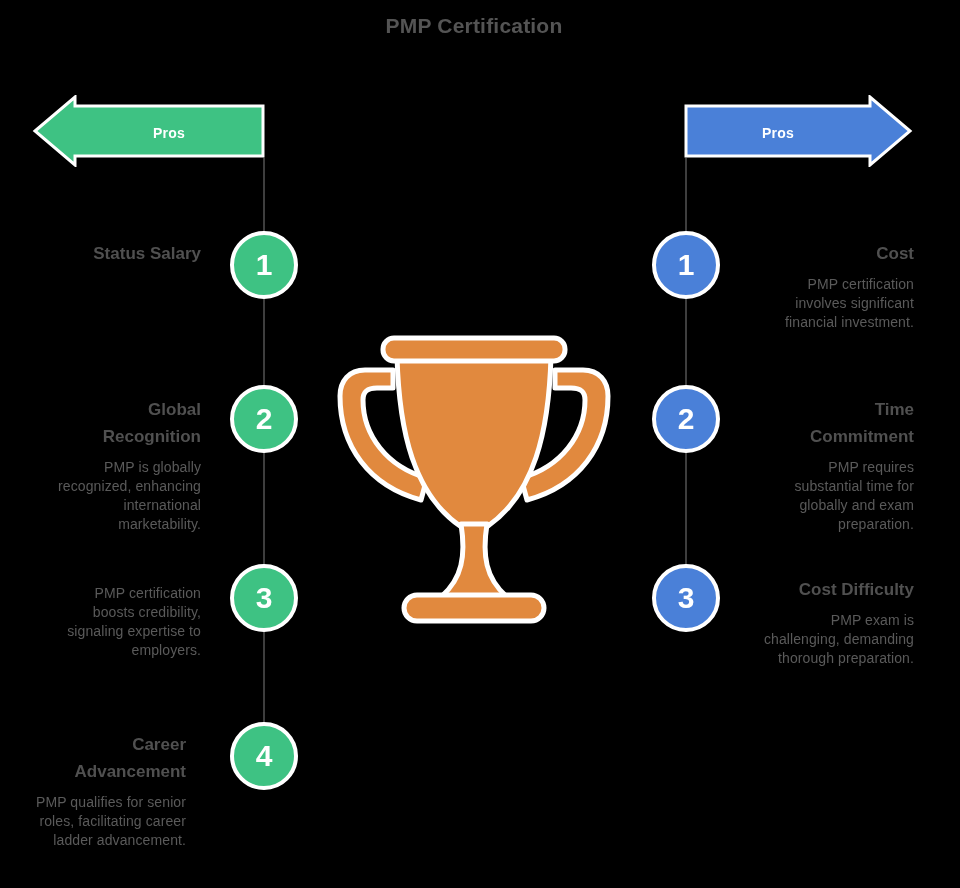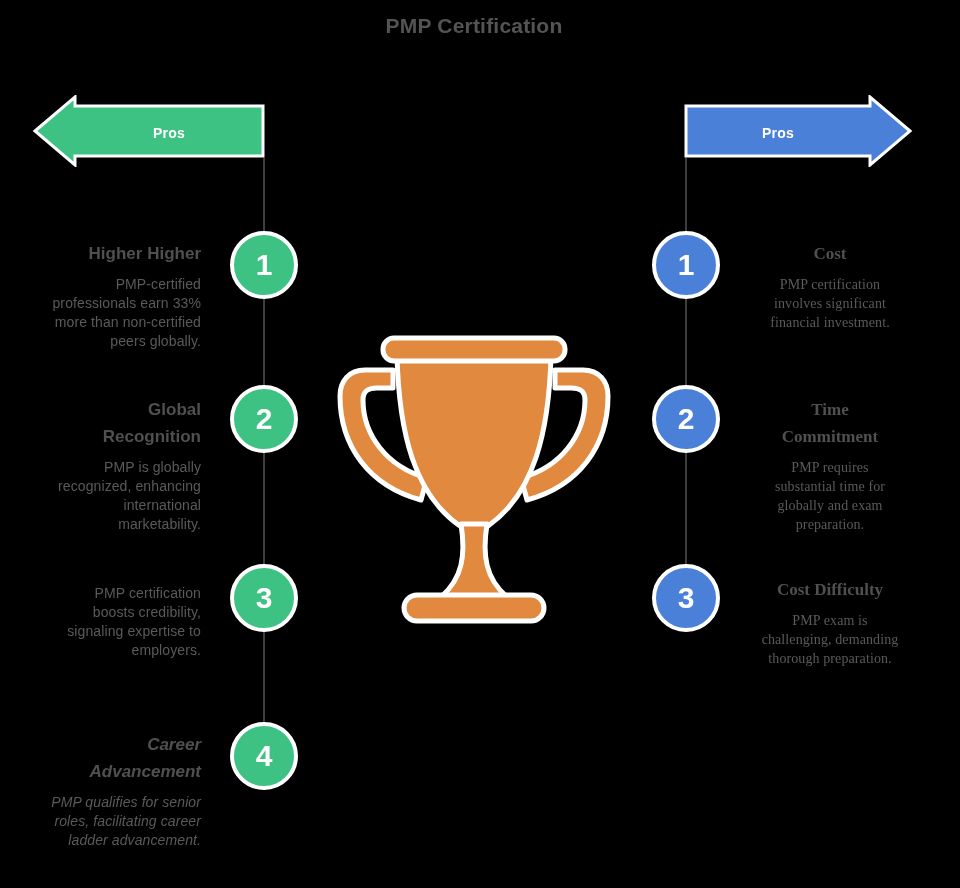--- a/index.html
+++ b/index.html
@@ -25,21 +25,21 @@
   .num-circle.green{background:#3ec283;}
   .num-circle.blue{background:#4a80d8;}
   .item{position:absolute;}
   .item-title{
     font-size:17px;font-weight:bold;color:#505050;line-height:27px;white-space:pre-line;
   }
   .item-desc{
     font-size:14px;color:#5a5a5a;line-height:19px;margin-top:8px;white-space:pre-line;letter-spacing:.1px;
   }
   .left-col{text-align:right;}
-  .right-col{text-align:center;font-family:Liberation Serif, serif;}
+  .right-col{text-align:right;}
 </style>
 </head>
 <body>
 
 <div class="title">PMP Certification</div>
 
 <svg class="arrow-svg" style="left:31px;" width="234" height="72" viewBox="0 0 234 72">
   <polygon points="4,36 44,2 44,11 232,11 232,61 44,61 44,70" fill="#3ec283" stroke="#ffffff" stroke-width="3" stroke-linejoin="miter"></polygon>
 </svg>
 <div class="arrow-label" style="left:75px;width:188px;">Pros</div>
@@ -69,41 +69,37 @@
     <span>1</span>
   </div>
 <div class="num-circle blue" style="left:652px;top:385px;">
     <span>2</span>
   </div>
 <div class="num-circle blue" style="left:652px;top:564px;">
     <span>3</span>
   </div>
 
 <div class="item left-col" style="left:43px;top:240px;width:158px;">
-  <div class="item-title">Higher Higher</div>
-  <div class="item-desc">PMP-certified
-professionals earn 33%
-more than non-certified
-peers globally.</div>
+  <div class="item-title">Status Salary</div>
 </div>
 <div class="item left-col" style="left:43px;top:396px;width:158px;">
   <div class="item-title">Global
 Recognition</div>
   <div class="item-desc">PMP is globally
 recognized, enhancing
 international
 marketability.</div>
 </div>
 <div class="item left-col" style="left:43px;top:576px;width:158px;">
   <div class="item-desc">PMP certification
 boosts credibility,
 signaling expertise to
 employers.</div>
 </div>
-<div class="item left-col" style="left:43px;top:731px;width:158px;font-style:italic;">
+<div class="item left-col" style="left:28px;top:731px;width:158px;">
   <div class="item-title">Career
 Advancement</div>
   <div class="item-desc">PMP qualifies for senior
 roles, facilitating career
 ladder advancement.</div>
 </div>
 
 <div class="item right-col" style="left:746px;top:240px;width:168px;">
   <div class="item-title">Cost</div>
   <div class="item-desc">PMP certification

